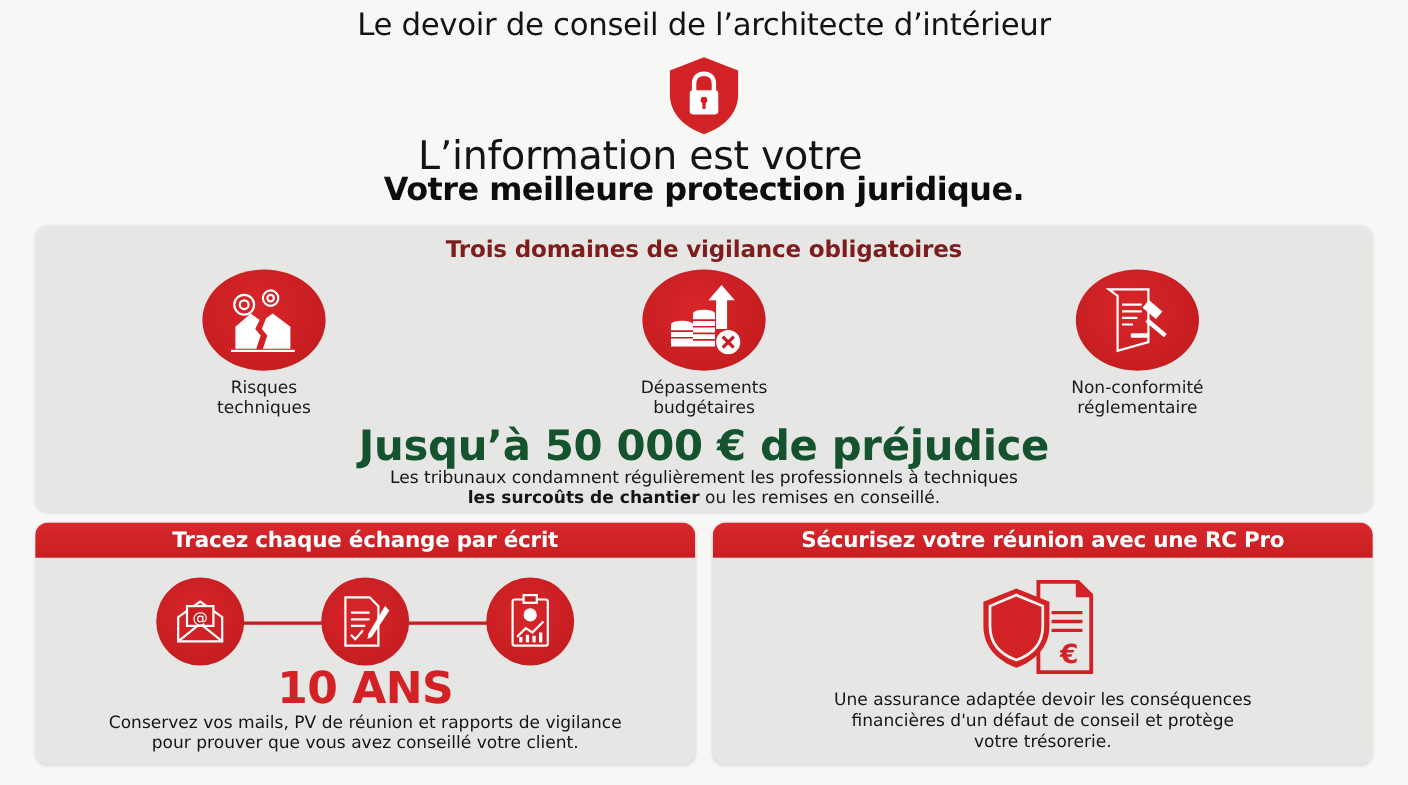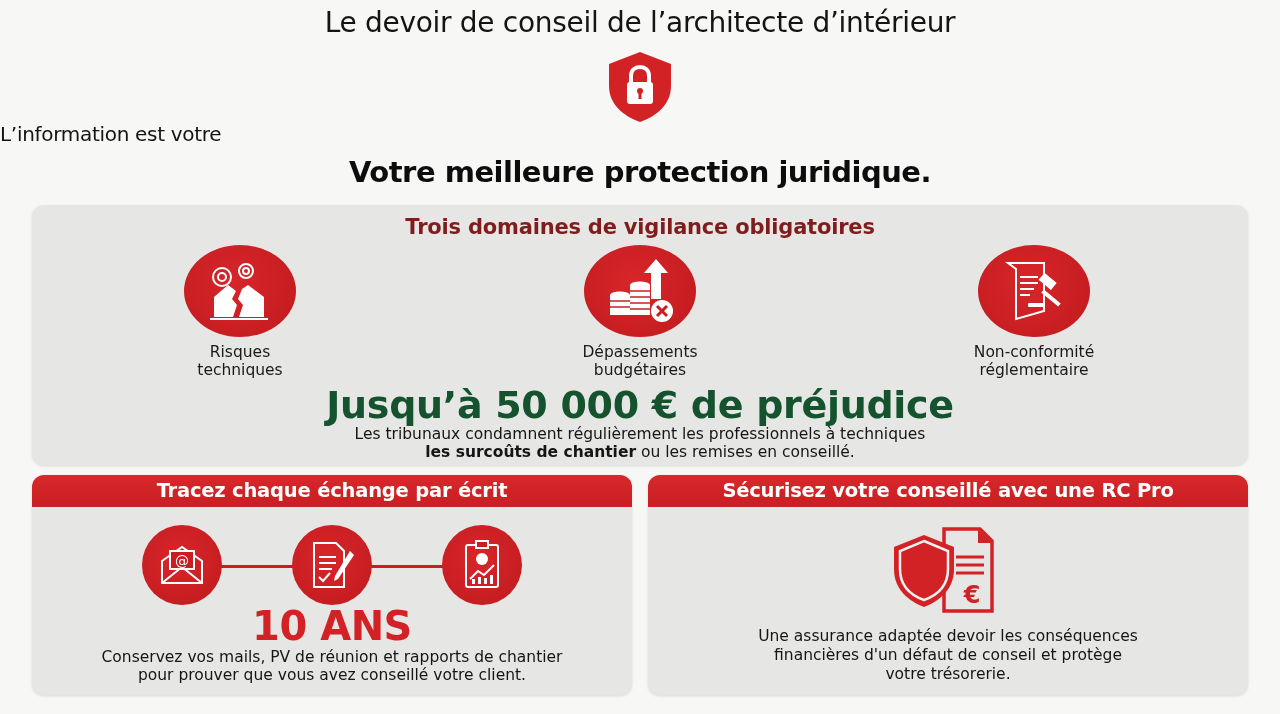--- a/index.html
+++ b/index.html
@@ -13,21 +13,21 @@
   .title {
     position: absolute; left: 0; top: 6px; width: 1280px;
     text-align: center; font-size: 28px; font-weight: 400; color: #141414;
     letter-spacing: -0.3px;
   }
   .hero-shield {
     position: absolute; left: 605px; top: 50px; width: 70px; height: 74px;
   }
   .subtitle-1 {
     position: absolute; left: 0; top: 122px; width: 1164px;
-    text-align: left; font-size: 20px; color: #141414; letter-spacing: -0.3px;
+    text-align: center; font-size: 36px; color: #141414; letter-spacing: -0.3px;
   }
   .subtitle-2 {
     position: absolute; left: 0; top: 155px; width: 1280px;
     text-align: center; font-size: 29px; font-weight: 700; color: #0d0d0d; letter-spacing: -0.5px;
   }
   .panel {
     position: absolute; background: #e6e6e4; border-radius: 12px;
     box-shadow: 0 1px 3px rgba(0,0,0,0.12);
   }
   .panel-top { left: 32px; top: 205px; width: 1216px; height: 260px; }
@@ -224,27 +224,27 @@
             <rect x="18" y="42" width="3" height="5"></rect>
             <rect x="24" y="40" width="3" height="7"></rect>
             <rect x="30" y="41" width="3" height="6"></rect>
             <rect x="36" y="38" width="3" height="9"></rect>
           </g>
       </svg>
     </div>
   </div>
   <div class="ten-ans">10 ANS</div>
   <div class="desc">
-    <div>Conservez vos mails, PV de réunion et rapports de chantier</div>
+    <div>Conservez vos mails, PV de réunion et rapports de vigilance</div>
     <div>pour prouver que vous avez conseillé votre client.</div>
   </div>
 </div>
 
 <div class="panel panel-bottom panel-right">
-  <div class="header">Sécurisez votre conseillé avec une RC Pro</div>
+  <div class="header">Sécurisez votre réunion avec une RC Pro</div>
   <svg class="rc-icon" viewBox="0 0 130 90">
     <path d="M56 4 L92 4 L104 16 L104 86 L56 86 Z" fill="none" stroke="#d32226" stroke-width="3.5"></path>
     <path d="M90 4 L90 18 L104 18" fill="#d32226"></path>
     <g stroke="#d32226" stroke-width="3">
         <line x1="68" y1="32" x2="96" y2="32"></line>
         <line x1="68" y1="40" x2="96" y2="40"></line>
         <line x1="68" y1="48" x2="96" y2="48"></line>
       </g>
     <text x="84" y="78" font-size="24" font-weight="700" text-anchor="middle" fill="#d32226" font-family="DejaVu Sans, sans-serif">€</text>
     <path d="M36 10 L66 22 L66 44 C66 64 52 76 36 82 C20 76 6 64 6 44 L6 22 Z" fill="#d32226"></path>

